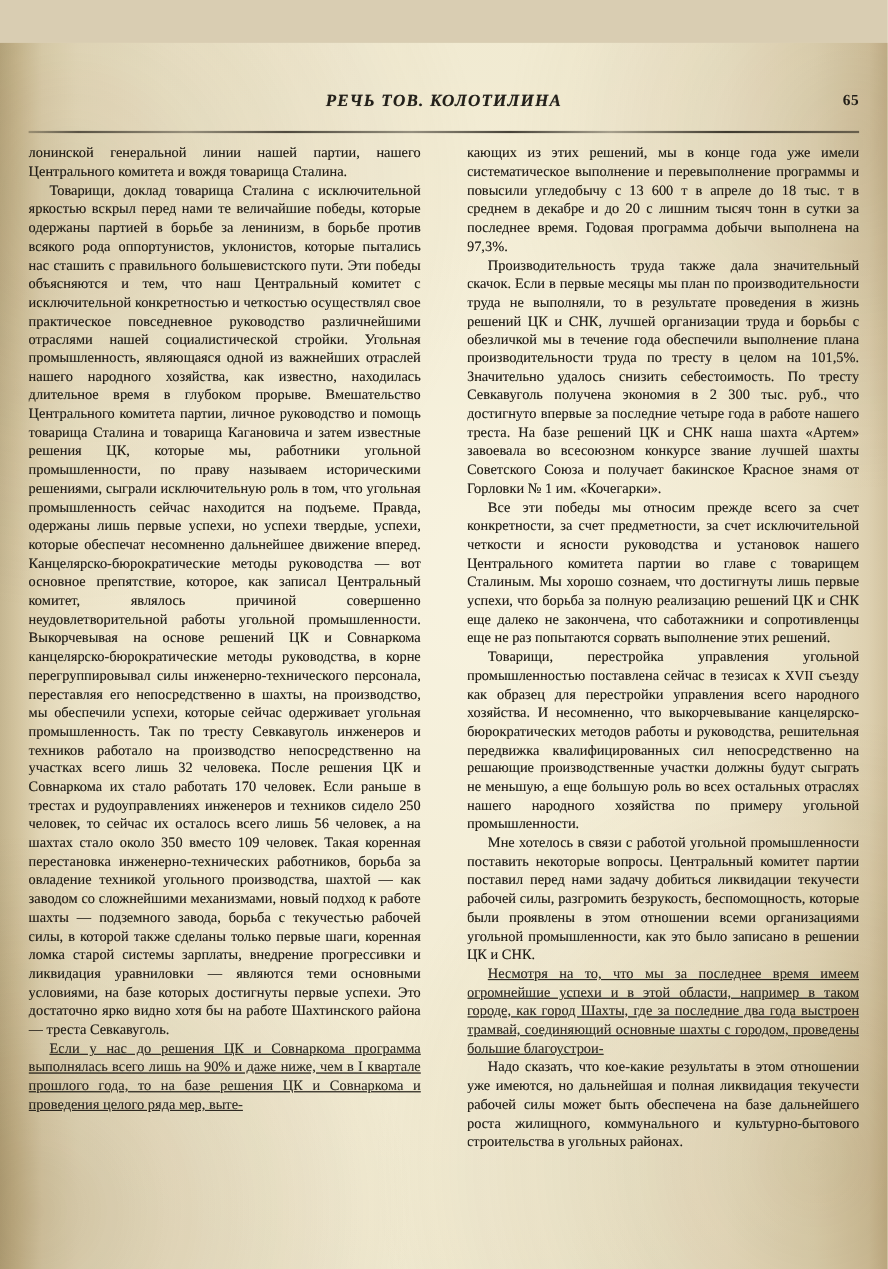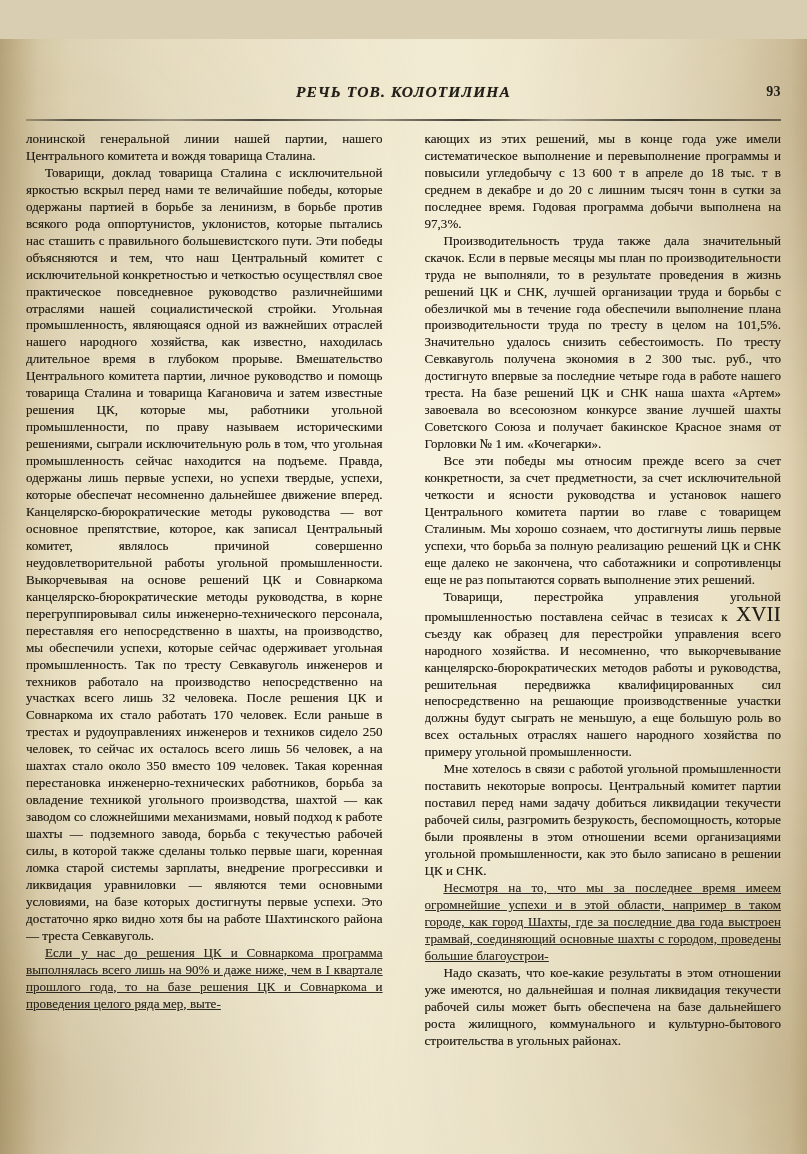--- a/index.html
+++ b/index.html
@@ -121,33 +121,33 @@
     line-height: 16.95px;
     text-align: justify;
     text-justify: inter-word;
     color: #221e18;
     text-indent: 19px;
     hyphens: manual;
     text-shadow: 0 0 0.55px rgba(34,30,24,0.5);
   }
   .para.first { text-indent: 0; }
   .para + .para { margin-top: 0; }
-  .big-roman { font-size: 21px; letter-spacing: 0.2px; }
+  .big-roman { font-size: 12px; letter-spacing: 0.2px; }
 
   
   .ink-light { opacity: 0.93; text-decoration: underline; }
 </style>
 </head>
 <body>
 
 <div id="page">
 
   <div id="header">
     <div class="running-head">РЕЧЬ ТОВ. КОЛОТИЛИНА</div>
-    <div class="folio">93</div>
+    <div class="folio">65</div>
     <div class="head-rule"></div>
   </div>
 
   <div id="body-area">
 
     <div class="column">
       <p class="para first">лонинской генеральной линии нашей партии, нашего Центрального комитета и вождя товарища Сталина.</p>
       <p class="para">Товарищи, доклад товарища Сталина с исключительной яркостью вскрыл перед нами те величайшие победы, которые одержаны партией в борьбе за ленинизм, в борьбе против всякого рода оппортунистов, уклонистов, которые пытались нас сташить с правильного большевистского пути. Эти победы объясняются и тем, что наш Центральный комитет с исключительной конкретностью и четкостью осуществлял свое практическое повседневное руководство различнейшими отраслями нашей социалистической стройки. Угольная промышленность, являющаяся одной из важнейших отраслей нашего народного хозяйства, как известно, находилась длительное время в глубоком прорыве. Вмешательство Центрального комитета партии, личное руководство и помощь товарища Сталина и товарища Кагановича и затем известные решения ЦК, которые мы, работники угольной промышленности, по праву называем историческими решениями, сыграли исключительную роль в том, что угольная промышленность сейчас находится на подъеме. Правда, одержаны лишь первые успехи, но успехи твердые, успехи, которые обеспечат несомненно дальнейшее движение вперед. Канцелярско-бюрократические методы руководства — вот основное препятствие, которое, как записал Центральный комитет, являлось причиной совершенно неудовлетворительной работы угольной промышленности. Выкорчевывая на основе решений ЦК и Совнаркома канцелярско-бюрократические методы руководства, в корне перегруппировывал силы инженерно-технического персонала, переставляя его непосредственно в шахты, на производство, мы обеспечили успехи, которые сейчас одерживает угольная промышленность. Так по тресту Севкавуголь инженеров и техников работало на производство непосредственно на участках всего лишь 32 человека. После решения ЦК и Совнаркома их стало работать 170 человек. Если раньше в трестах и рудоуправлениях инженеров и техников сидело 250 человек, то сейчас их осталось всего лишь 56 человек, а на шахтах стало около 350 вместо 109 человек. Такая коренная перестановка инженерно-технических работников, борьба за овладение техникой угольного производства, шахтой — как заводом со сложнейшими механизмами, новый подход к работе шахты — подземного завода, борьба с текучестью рабочей силы, в которой также сделаны только первые шаги, коренная ломка старой системы зарплаты, внедрение прогрессивки и ликвидация уравниловки — являются теми основными условиями, на базе которых достигнуты первые успехи. Это достаточно ярко видно хотя бы на работе Шахтинского района — треста Севкавуголь.</p>
       <p class="para ink-light">Если у нас до решения ЦК и Совнаркома программа выполнялась всего лишь на 90% и даже ниже, чем в I квартале прошлого года, то на базе решения ЦК и Совнаркома и проведения целого ряда мер, выте-</p>
     </div>

